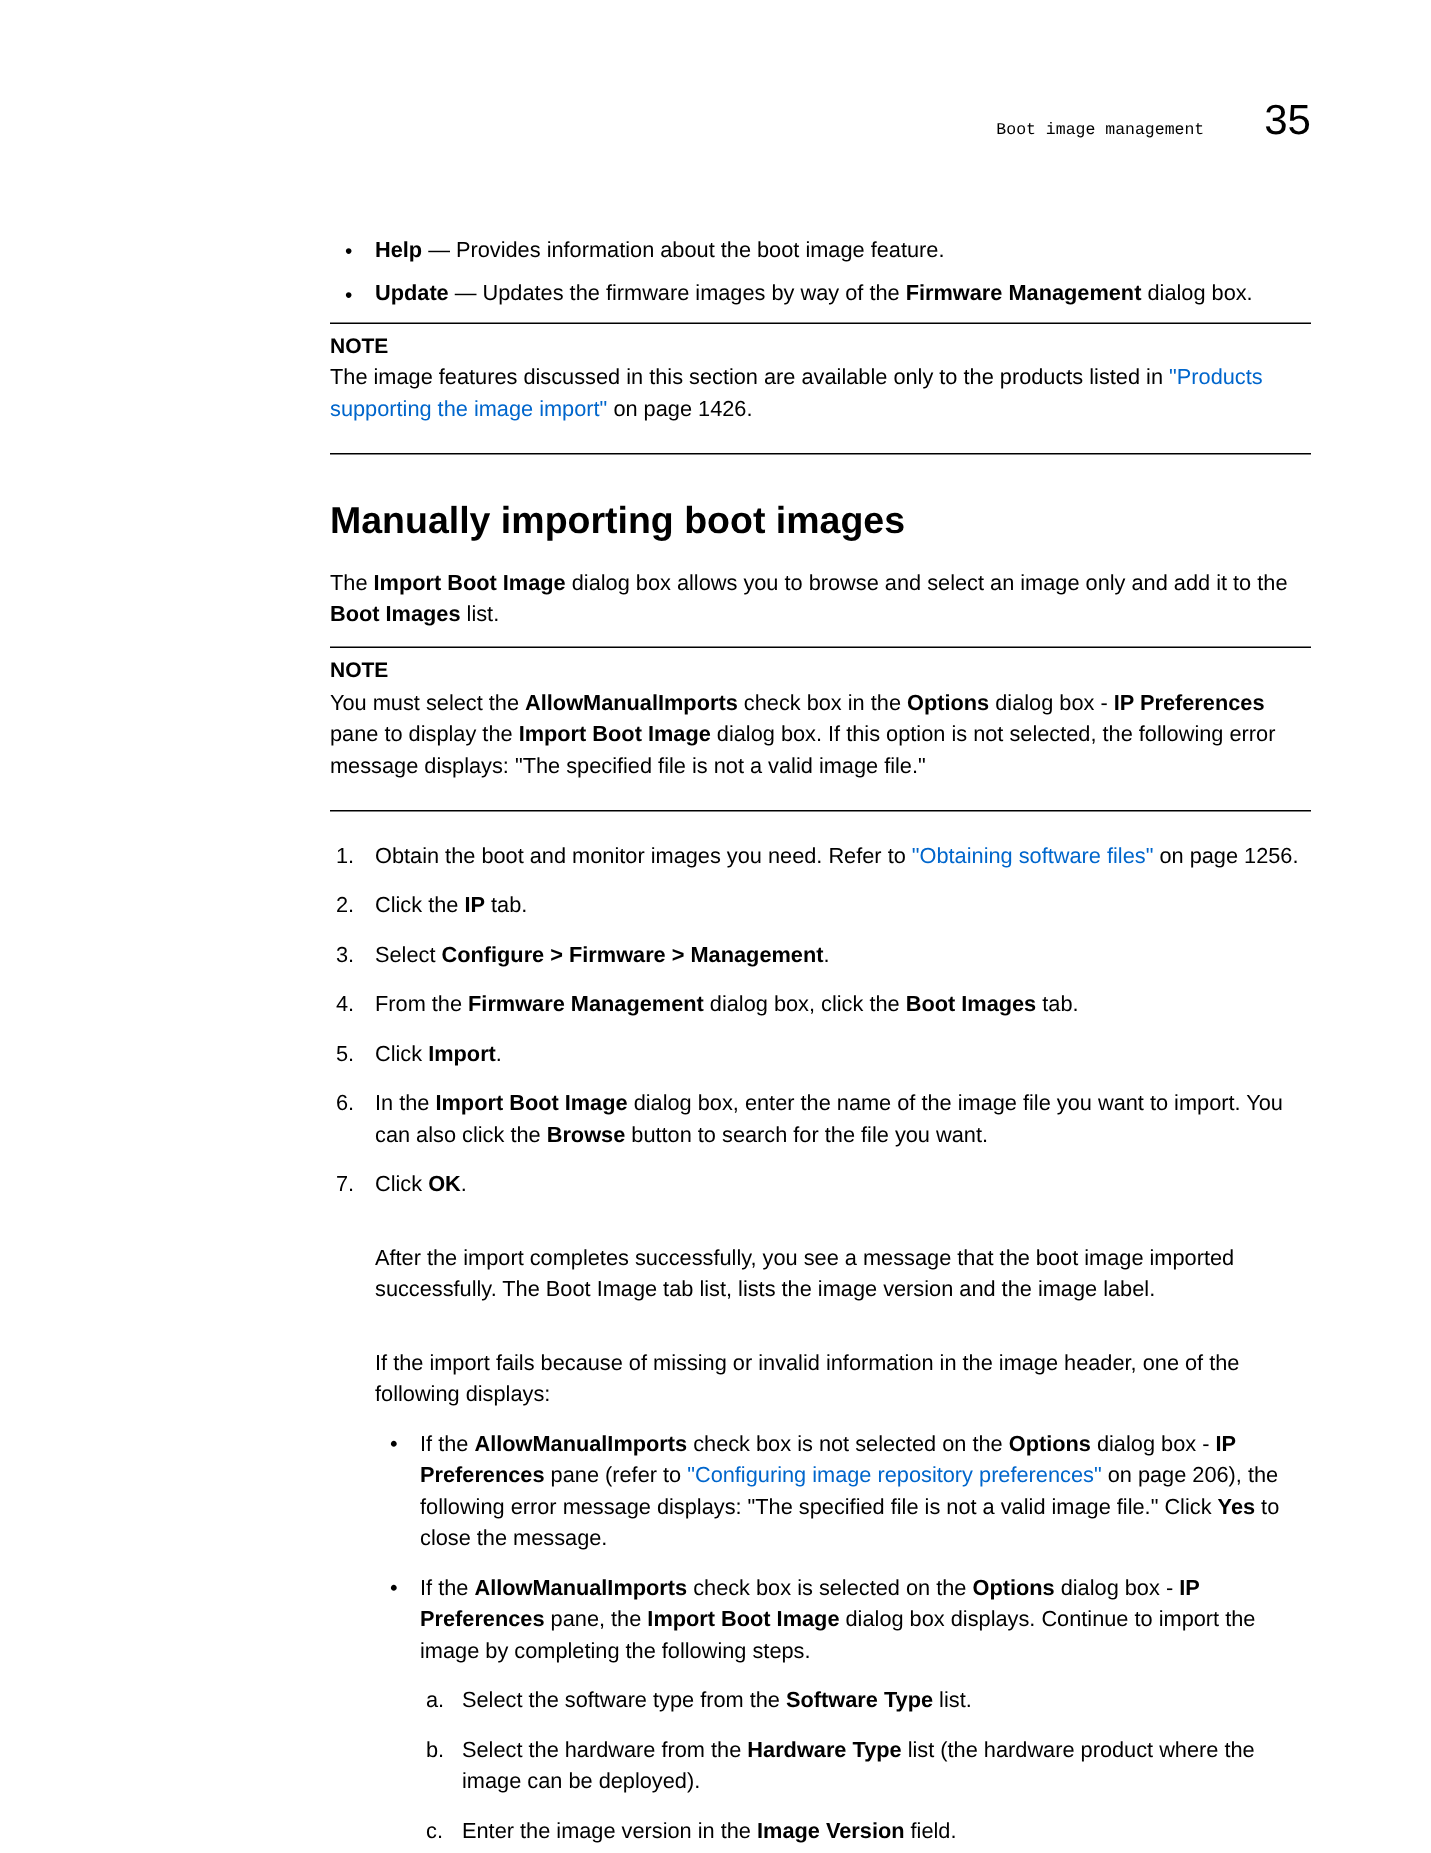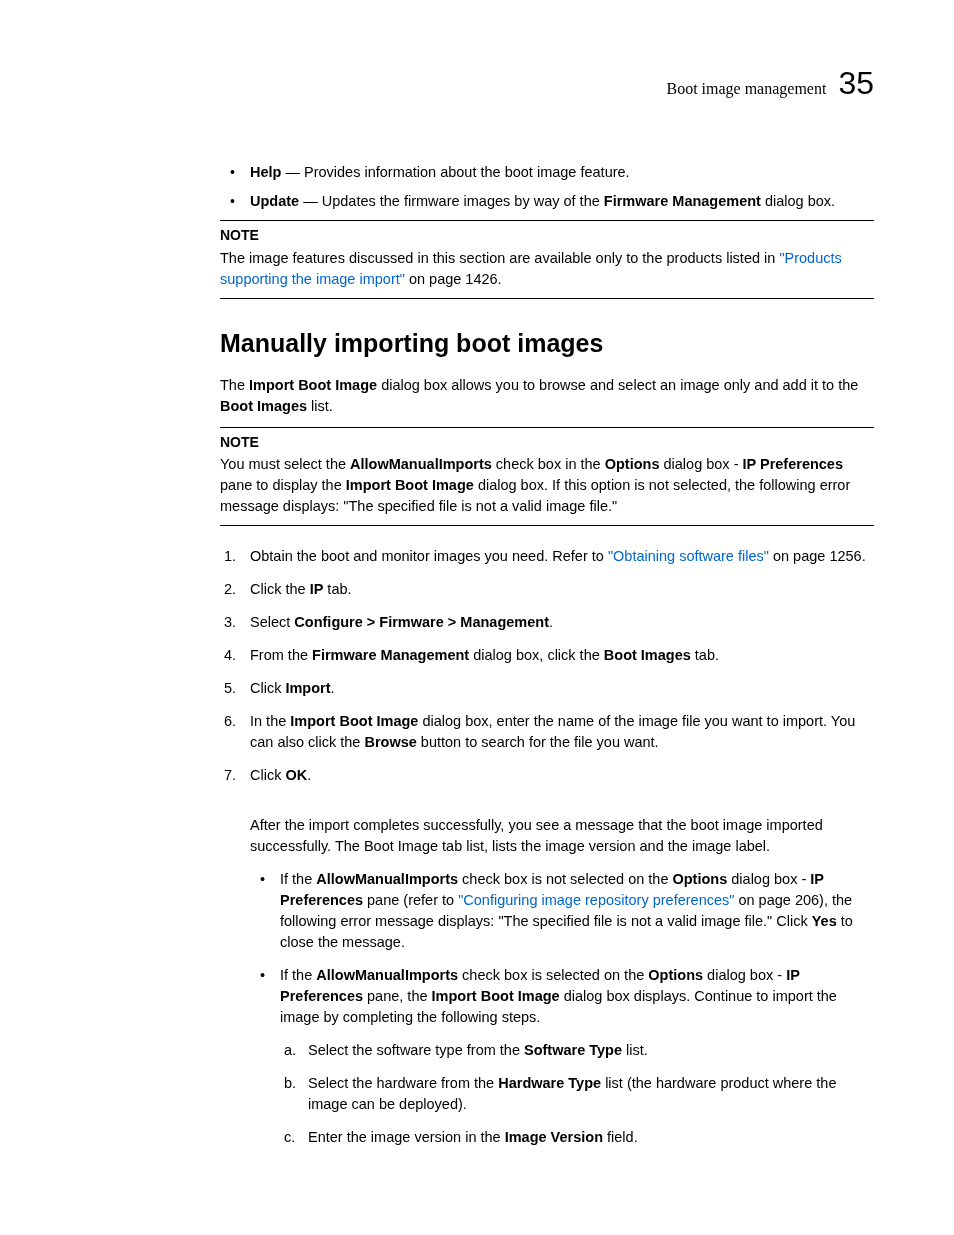--- a/index.html
+++ b/index.html
@@ -16,26 +16,26 @@
     padding: 60px 80px 60px 80px;
   }
   .header {
     display: flex;
     justify-content: flex-end;
     align-items: baseline;
     margin-bottom: 56px;
     margin-top: 0;
   }
   .header-title {
-    font-size: 16px;
-    margin-right: 12px;
-    font-family: Liberation Serif, serif;
+    font-size: 11px;
+    margin-right: 40px;
+    font-family: Liberation Mono, monospace;
   }
   .header-num {
-    font-size: 32px;
+    font-size: 28px;
     font-family: Arial, Helvetica, sans-serif;
   }
   .content {
     padding-left: 140px;
   }
   .bullets {
     margin: 0 0 8px 0;
     padding: 0;
   }
   .bullets li {
@@ -48,21 +48,21 @@
     content: "•";
     position: absolute;
     left: 10px;
     top: 0;
     font-size: 14px;
   }
   .bold { font-weight: bold; }
   .note-block {
     border-top: 1px solid #000;
     border-bottom: 1px solid #000;
-    padding: 4px 0 8px 0;
+    padding: 4px 0 18px 0;
     margin: 6px 0 20px 0;
   }
   .note-label {
     font-weight: bold;
     font-family: Arial, Helvetica, sans-serif;
     font-size: 14px;
     margin-bottom: 2px;
   }
   .link { color: #0066cc; }
   h2 {
@@ -184,20 +184,21 @@
       <li>
         <span>Click </span><span class="bold">Import</span><span>.</span>
       </li>
       <li>
         <span>In the </span><span class="bold">Import Boot Image</span><span> dialog box, enter the name of the image file you want to import. You can also click the </span><span class="bold">Browse</span><span> button to search for the file you want.</span>
       </li>
       <li>
         <span>Click </span><span class="bold">OK</span><span>.</span>
         <div class="step-body">
           <p>After the import completes successfully, you see a message that the boot image imported successfully. The Boot Image tab list, lists the image version and the image label.</p>
+          <p>If the import fails because of missing or invalid information in the image header, one of the following displays:</p>
           <ul class="sub-bullets">
             <li>
               <span>If the </span><span class="bold">AllowManualImports</span><span> check box is not selected on the </span><span class="bold">Options</span><span> dialog box - </span><span class="bold">IP Preferences</span><span> pane (refer to </span><span class="link">"Configuring image repository preferences"</span><span> on page 206), the following error message displays: "The specified file is not a valid image file." Click </span><span class="bold">Yes</span><span> to close the message.</span>
             </li>
             <li>
               <span>If the </span><span class="bold">AllowManualImports</span><span> check box is selected on the </span><span class="bold">Options</span><span> dialog box - </span><span class="bold">IP Preferences</span><span> pane, the </span><span class="bold">Import Boot Image</span><span> dialog box displays. Continue to import the image by completing the following steps.</span>
               <ol class="letters">
                 <li>
                   <span>Select the software type from the </span><span class="bold">Software Type</span><span> list.</span>
                 </li>

